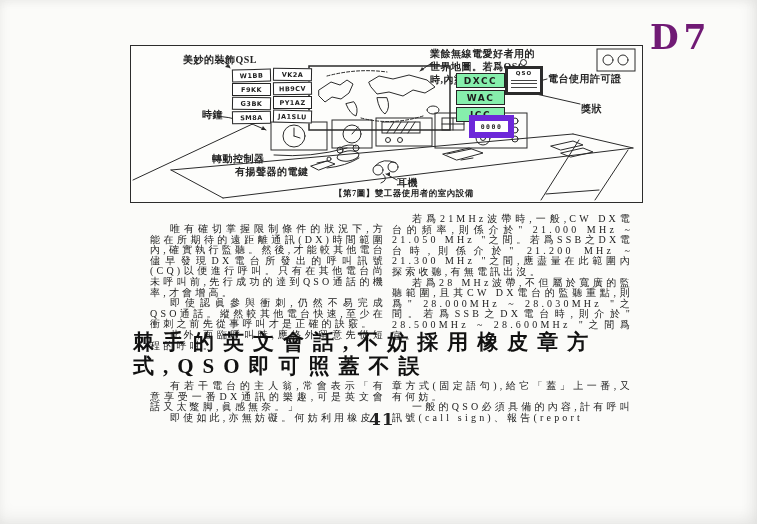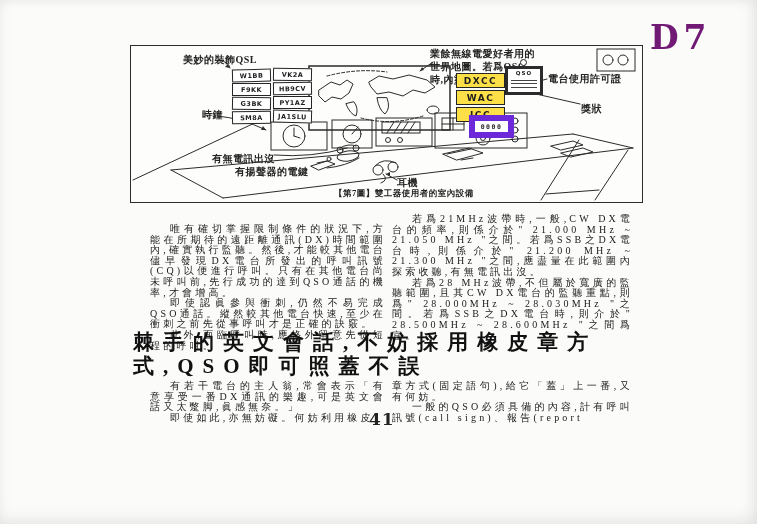--- a/index.html
+++ b/index.html
@@ -21,21 +21,21 @@
   .key-label{left:104px;top:119px;text-align:right;}
   .hp-label{left:266px;top:130px;}
   .fig-caption{position:absolute;left:203px;top:142px;font-size:8.5px;font-weight:700;letter-spacing:.5px;white-space:nowrap;color:#222;}
   .qsl{position:absolute;width:37px;height:11px;border:1.3px solid #242424;background:#fff;
        display:flex;align-items:center;justify-content:center;
        font-family:"DejaVu Sans",sans-serif;font-weight:700;font-size:6.5px;letter-spacing:.5px;}
   .c1{left:101px;top:23px;transform:rotate(-1.5deg);} .c2{left:142px;top:22px;transform:rotate(1deg);}
   .c3{left:101px;top:37px;}                           .c4{left:142px;top:36px;transform:rotate(-1deg);}
   .c5{left:101px;top:51px;transform:rotate(1deg);}    .c6{left:142px;top:50px;}
   .c7{left:101px;top:65px;transform:rotate(-1deg);}   .c8{left:142px;top:64px;transform:rotate(1.5deg);}
-  .award{position:absolute;left:325px;width:47px;height:13px;border:1.6px solid #242424;background:#fde047;
+  .award{position:absolute;left:325px;width:47px;height:13px;border:1.6px solid #242424;background:#86efac;
          display:flex;align-items:center;justify-content:center;
          font-family:"DejaVu Sans",sans-serif;font-weight:700;font-size:9px;letter-spacing:1.5px;}
   .a1{top:27px;} .a2{top:44px;} .a3{top:61px;}
   .cert{position:absolute;left:374px;top:20px;width:38px;height:29px;border:3px solid #2b2b2b;background:#fff;padding:1px 2px;box-sizing:border-box;}
   .cert-title{font-family:"DejaVu Sans",sans-serif;font-weight:700;font-size:5.5px;text-align:center;letter-spacing:1px;line-height:7px;}
   .cert-line{border-top:1px solid #444;margin:2.5px 1px 0 1px;height:0;}
   .cert-nail{position:absolute;left:389px;top:13px;width:5px;height:5px;border:1.3px solid #242424;border-radius:50%;background:#fff;}
   .rig-display{position:absolute;left:338px;top:69px;width:33px;height:11px;border:6px solid #6d28d9;background:#fff;
        display:flex;align-items:center;justify-content:center;
        font-family:"DejaVu Sans Mono",monospace;font-weight:700;font-size:6.5px;letter-spacing:1.5px;}
@@ -182,21 +182,21 @@
       <div class="cert-line"></div>
       <div class="cert-line"></div>
       <div class="cert-line"></div>
     </div>
 
     <div class="rig-display">0000</div>
 
     <div class="fig-label license-label">電台使用許可證</div>
     <div class="fig-label award-label">獎狀</div>
     <div class="fig-label clock-label">時鐘</div>
-    <div class="fig-label rotator-label">有無電訊出沒</div>
+    <div class="fig-label rotator-label">轉動控制器</div>
     <div class="fig-label key-label">有揚聲器的電鍵</div>
     <div class="fig-label hp-label">耳機</div>
 
     <div class="fig-caption">【第7圖】雙工器使用者的室內設備</div>
   </div>
 
   <div class="col col-lt">
     <p>唯有確切掌握限制條件的狀況下,方能在所期待的遠距離通訊(DX)時間範圍內,確實執行監聽。然後,才能較其他電台儘早發現DX電台所發出的呼叫訊號(CQ)以便進行呼叫。只有在其他電台尚未呼叫前,先行成功的達到QSO通話的機率,才會增高。</p>
     <p>即使認眞參與衝刺,仍然不易完成QSO通話。縱然較其他電台快速,至少在衝刺之前先從事呼叫才是正確的訣竅。</p>
     <p>此外,面臨呼叫時,應格外留意先從短程的呼叫。</p>

